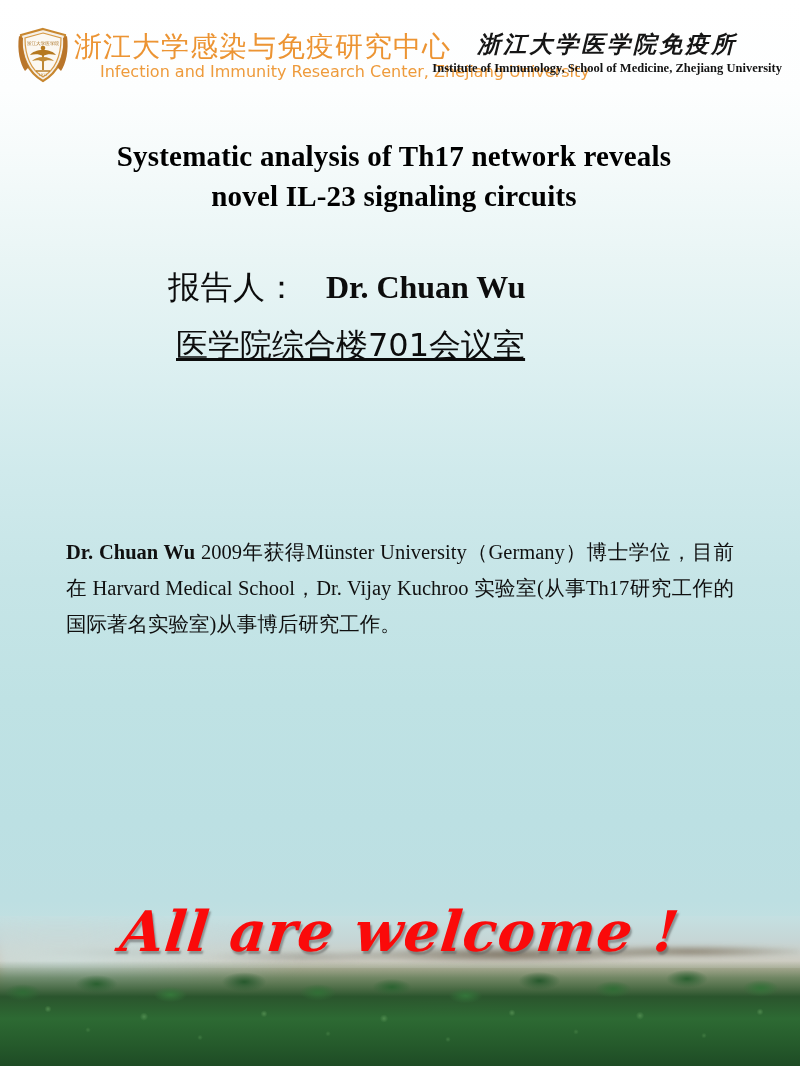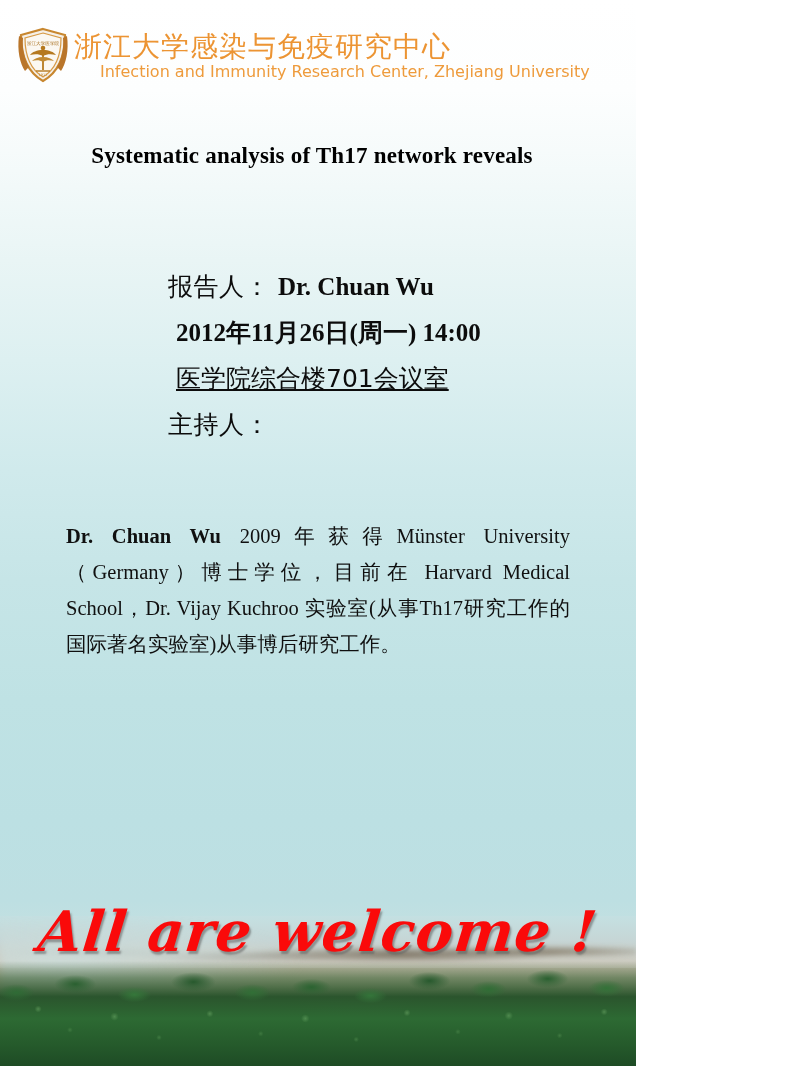--- a/index.html
+++ b/index.html
@@ -2,21 +2,21 @@
 <html><head>
 <meta charset="utf-8">
 <style>
   html, body {
     margin: 0;
     padding: 0;
     background: #ffffff;
   }
   #poster {
     position: relative;
-    width: 636px;
+    width: 800px;
     height: 1066px;
     overflow: hidden;
     font-family: "Liberation Serif", "DejaVu Serif", serif;
     background:
       linear-gradient(to bottom,
         #ffffff 0px,
         #fdfefe 90px,
         #f4fafa 170px,
         #e9f5f5 260px,
         #ddf0f1 360px,
@@ -205,41 +205,42 @@
     white-space: nowrap;
   }
 
   
   .title {
     position: absolute;
     top: 136px;
     left: 60px;
     right: 72px;
     text-align: center;
-    font-size: 23px;
+    font-size: 29px;
     line-height: 40px;
     font-weight: bold;
     color: #000000;
     letter-spacing: 0.2px;
   }
 
   
   .info {
     position: absolute;
     top: 270px;
     left: 168px;
     right: 60px;
   }
   .info-row {
     display: flex;
     align-items: baseline;
     margin-bottom: 12px;
-    font-size: 25px;
+    font-size: 32px;
     line-height: 34px;
     color: #0c0c0c;
+    gap: 20px;
   }
   .info-label {
     font-family: "DejaVu Sans", "Liberation Sans", sans-serif;
     font-weight: normal;
     white-space: pre;
     flex: 0 0 auto;
     letter-spacing: 0.5px;
   }
   .info-value {
     font-weight: bold;
@@ -250,21 +251,21 @@
     font-family: "DejaVu Sans", "Liberation Sans", sans-serif;
     font-weight: normal;
     text-decoration: underline;
   }
 
   
   .bio {
     position: absolute;
     left: 66px;
     right: 66px;
-    top: 518px;
+    top: 534px;
     color: #101010;
   }
   .bio p {
     margin: 0 0 26px 0;
     font-size: 20.5px;
     line-height: 36px;
     text-align: justify;
     text-justify: inter-ideograph;
   }
   .bio .nm {
@@ -319,40 +320,43 @@
         <circle cx="27" cy="22" r="2.3" fill="#b5791f"></circle>
         <path d="M20 45 L34 45" stroke="#b5791f" stroke-width="1.4"></path>
         <text x="27" y="50" font-size="3.4" text-anchor="middle" fill="#b5791f" font-family="DejaVu Sans, sans-serif">1912</text>
       </svg>
       <div class="org-text">
         <div class="org-cn">浙江大学感染与免疫研究中心</div>
         <div class="org-en">Infection and Immunity Research Center, Zhejiang University</div>
       </div>
     </div>
 
+    <div class="header-right">
+      <div class="inst-cn">浙江大学医学院免疫所</div>
+      <div class="inst-en">Institute of Immunology, School of Medicine, Zhejiang University</div>
+    </div>
 
   </div>
 
   <div class="title">
     <div>Systematic analysis of Th17 network reveals</div>
+    <div>novel IL-23 signaling circuits</div>
   </div>
 
   <div class="info">
     <div class="info-row">
       <span class="info-label">报告人：</span>
       <span class="info-value">Dr. Chuan Wu</span>
     </div>
     <div class="info-row">
-      <span class="info-value">2012年11月26日(周一) 14:00</span>
     </div>
     <div class="info-row">
       <span class="info-value cn">医学院综合楼701会议室</span>
     </div>
     <div class="info-row">
-      <span class="info-label">主持人：</span>
     </div>
   </div>
 
   <div class="bio">
     <p><span class="nm">Dr. Chuan Wu</span><span> 2009年获得Münster University（Germany）博士学位，目前在 Harvard Medical School，Dr. Vijay Kuchroo 实验室(从事Th17研究工作的国际著名实验室)从事博后研究工作。</span></p>
   </div>
 
   <div class="welcome">All are welcome !</div>
 
 </div>

